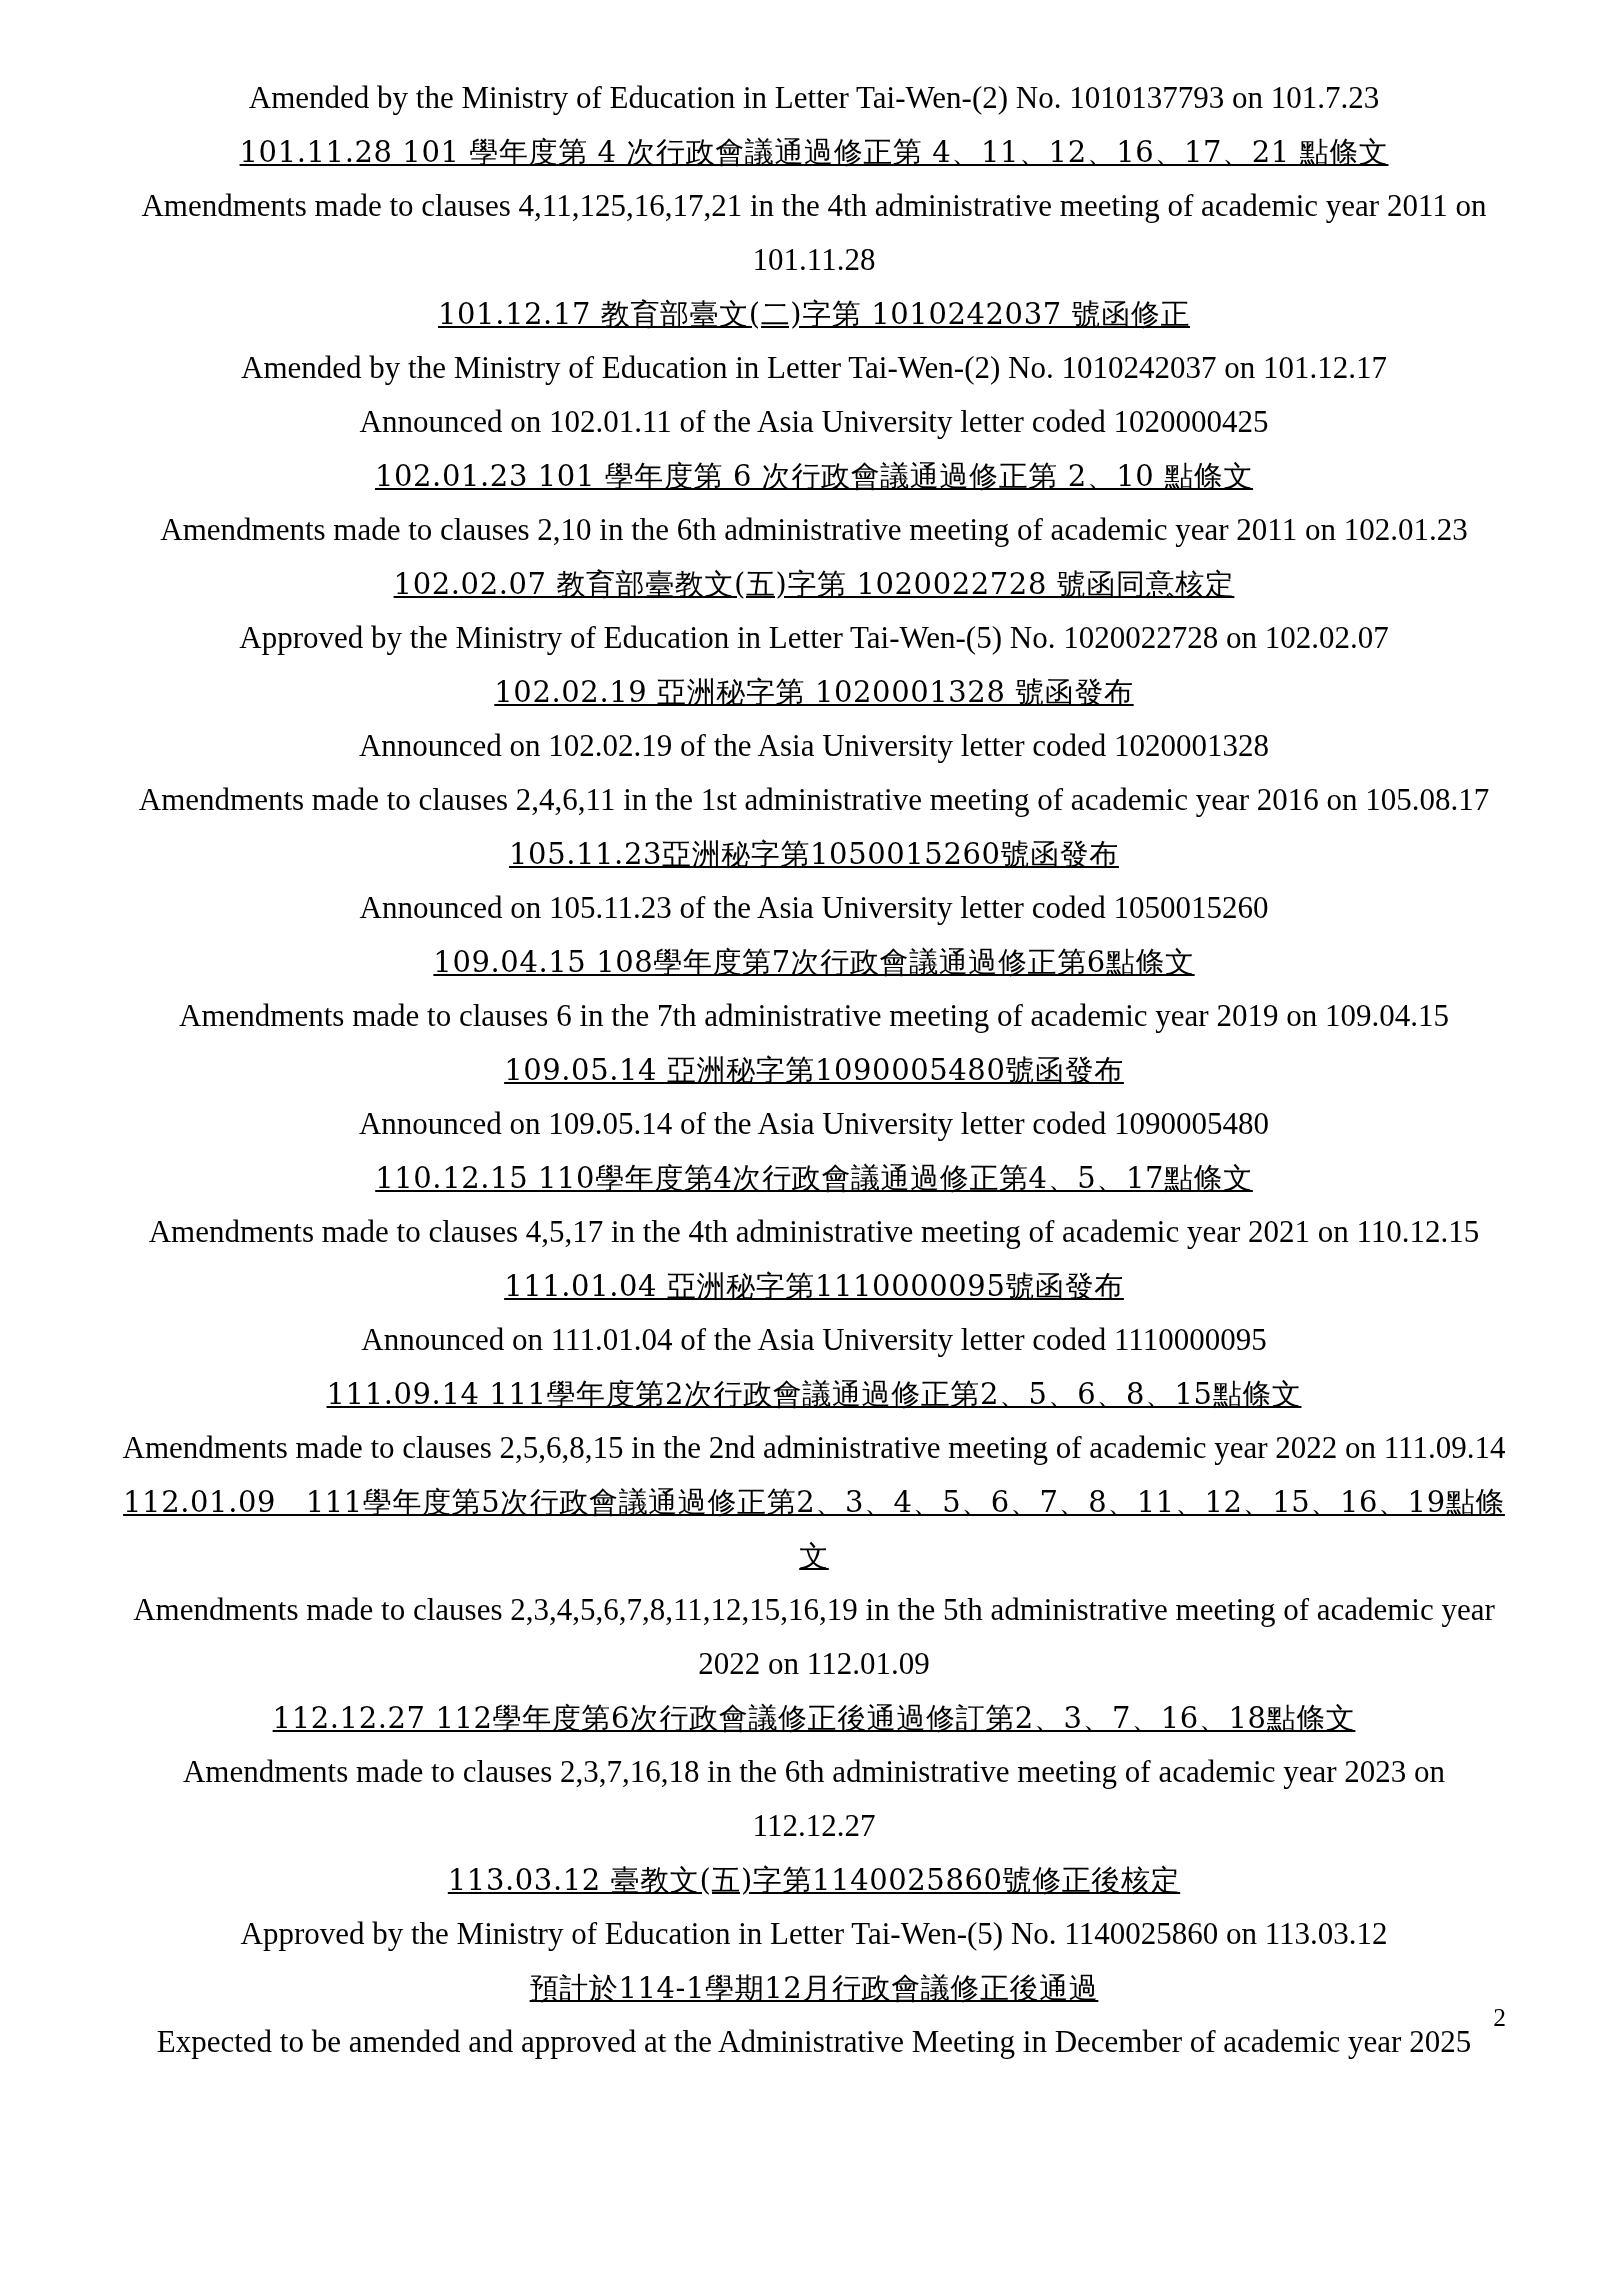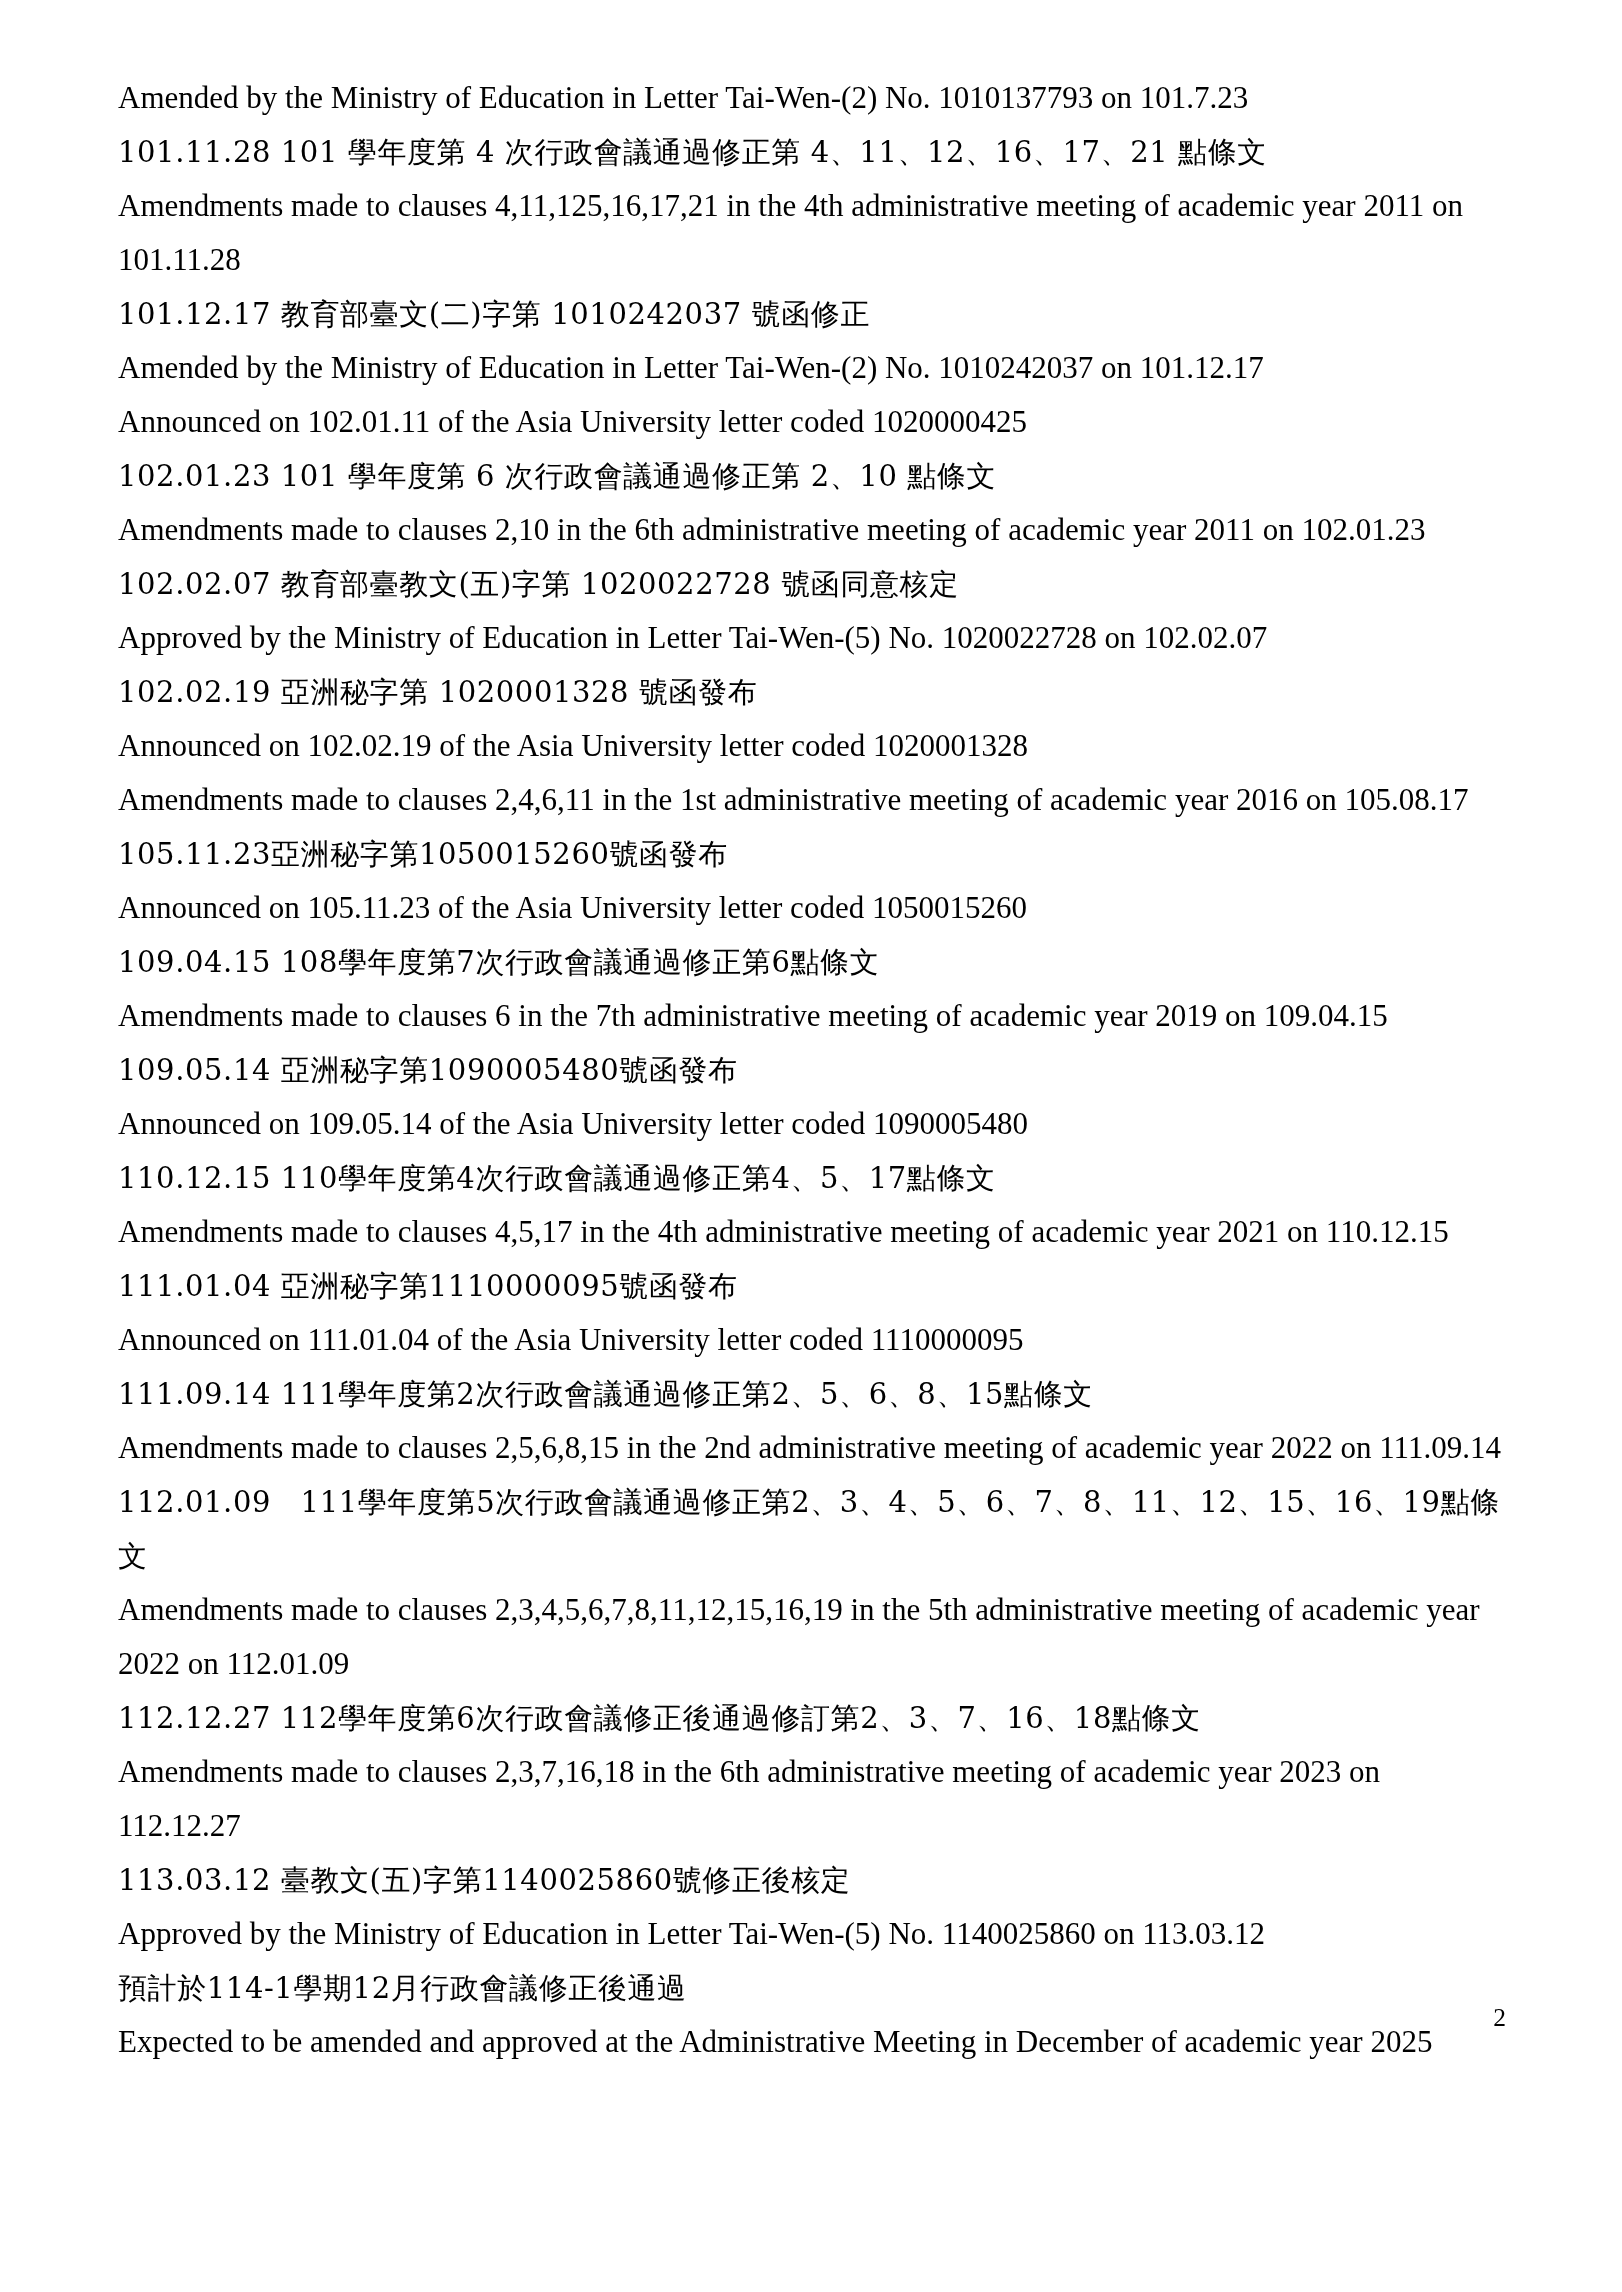--- a/index.html
+++ b/index.html
@@ -21,32 +21,33 @@
     box-sizing: border-box;
     overflow: hidden;
   }
   .content {
     position: absolute;
     left: 118px;
     top: 71px;
     width: 1392px;
   }
   .line {
-    text-align: left;
+    text-align: center;
     font-size: 31px;
     line-height: 54px;
     white-space: normal;
     word-break: normal;
   }
   
   .line.cjk {
     font-family: "DejaVu Serif", "Liberation Serif", serif;
     font-size: 29px;
     letter-spacing: 0.6px;
     line-height: 54px;
+    text-decoration: underline;
   }
   .line.en {
     font-family: "Liberation Serif", "DejaVu Serif", serif;
     font-size: 31px;
     letter-spacing: 0px;
   }
   .page-number {
     position: absolute;
     right: 116px;
     top: 2003px;

